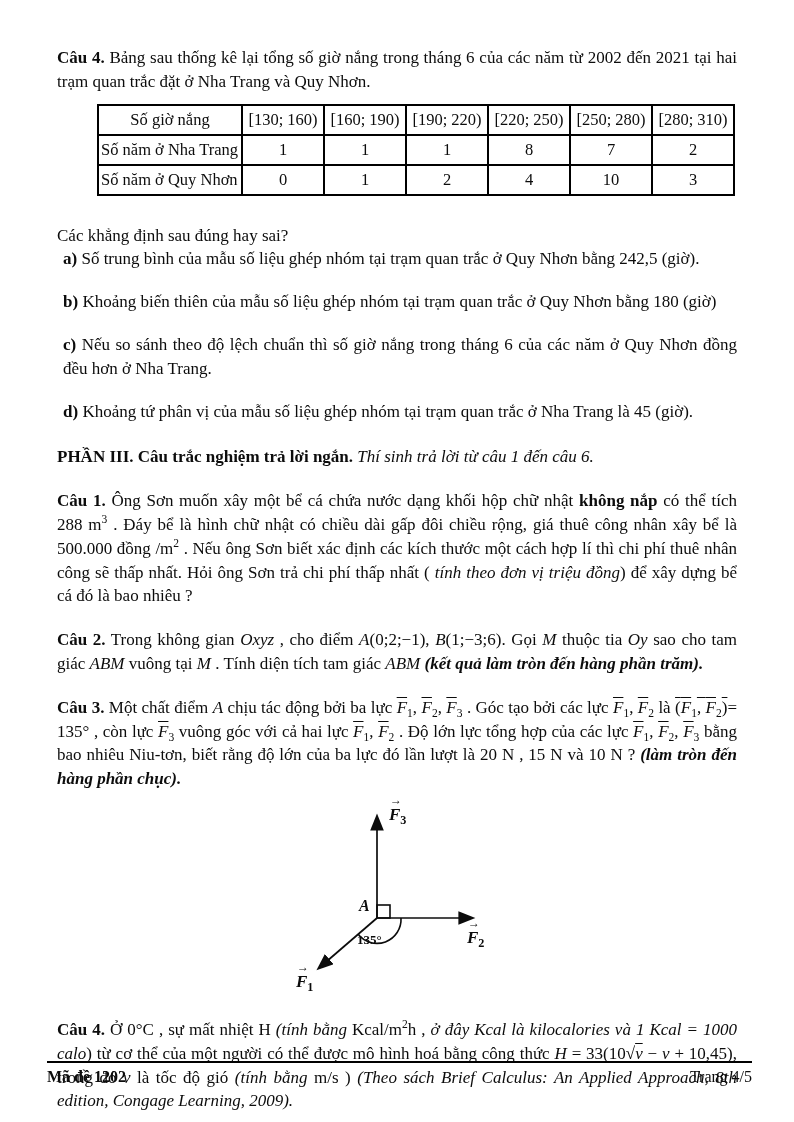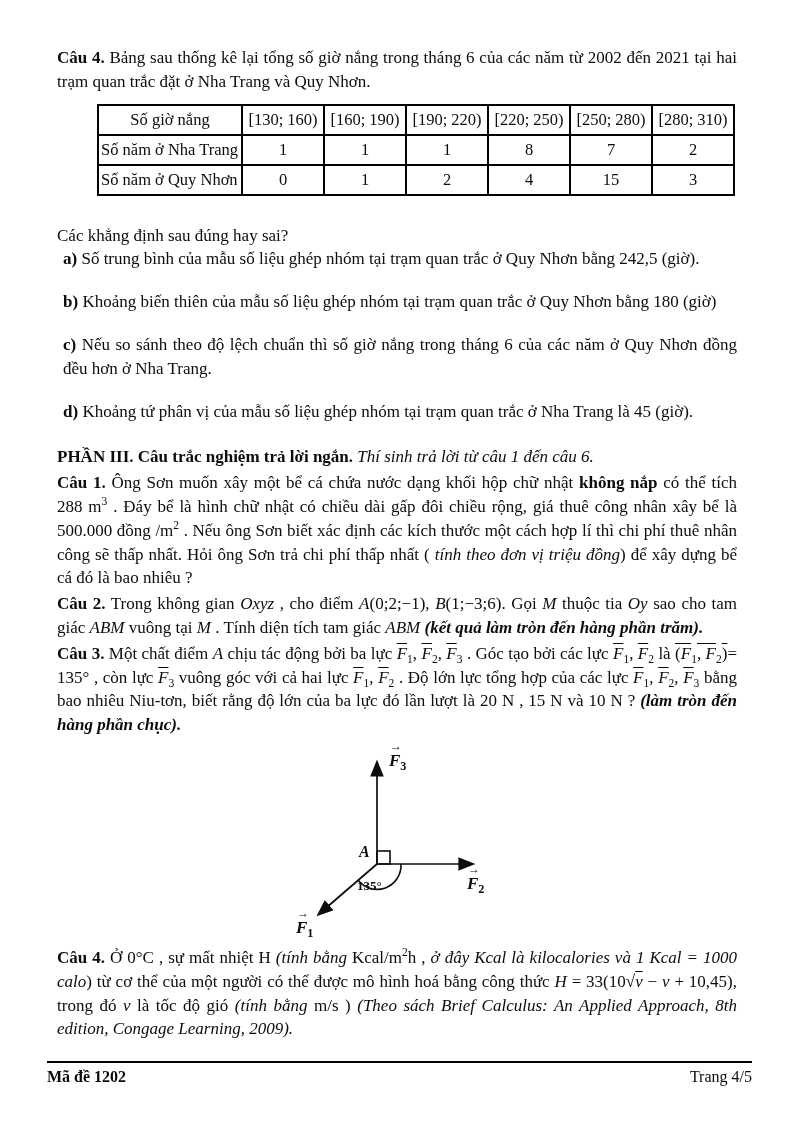--- a/index.html
+++ b/index.html
@@ -14,21 +14,21 @@
   .seg-sub{vertical-align:sub;font-size:0.68em;line-height:0;}
   .statement{padding-left:6px;}
   .stmt-gap{margin-top:19px;}
   table.freq{border-collapse:collapse;margin:10px 0 0 40px;}
   table.freq td{border:2px solid #000;height:28px;text-align:center;padding:0 3px;font-size:16.5px;}
   table.freq td.lbl{width:138px;text-align:left;padding:0 2px;}
   table.freq td.hdr0{text-align:center;margin-left:48px;}
   table.freq td.col{width:74px;}
   .after-table{margin-top:28px;}
   .part3-heading{margin-top:22px;}
-  .qblock{margin-top:2px;}
+  .qblock{margin-top:20px;}
   .diagram{position:relative;width:280px;height:203px;margin:4px 0 0 212px;}
   .diagram svg{position:absolute;left:0;top:0;}
   .dlabel{position:absolute;font-weight:bold;white-space:nowrap;}
   .vec{position:relative;display:inline-block;font-weight:bold;font-style:italic;font-size:17px;}
   .vec .vec-arrow{position:absolute;top:-11px;left:1px;font-size:12px;font-style:normal;letter-spacing:-1px;}
   .vec sub{font-size:0.72em;font-style:normal;}
   .point-label{font-style:italic;font-size:16px;}
   .angle-label{font-size:13px;}
   .footer{position:absolute;left:47px;right:42px;top:1061px;border-top:2.5px solid #000;padding-top:3px;display:flex;justify-content:space-between;font-size:16px;}
   .footer .code{font-weight:bold;}
@@ -60,21 +60,21 @@
         <td>8</td>
         <td>7</td>
         <td>2</td>
       </tr>
       <tr>
         <td class="lbl">Số năm ở Quy Nhơn</td>
         <td>0</td>
         <td>1</td>
         <td>2</td>
         <td>4</td>
-        <td>15</td>
+        <td>10</td>
         <td>3</td>
       </tr>
     </tbody>
       </table>
 
     <p class="after-table">Các khẳng định sau đúng hay sai?</p>
     <p class="statement"><span class="seg-b">a)</span><span> Số trung bình của mẫu số liệu ghép nhóm tại trạm quan trắc ở  Quy Nhơn bằng 242,5 (giờ).</span></p>
     <p class="statement stmt-gap"><span class="seg-b">b)</span><span> Khoảng biến thiên của mẫu số liệu ghép nhóm tại trạm quan trắc ở  Quy Nhơn bằng 180 (giờ)</span></p>
     <p class="statement stmt-gap"><span class="seg-b">c)</span><span> Nếu so sánh theo độ lệch chuẩn thì số giờ nắng trong tháng 6 của các năm ở Quy Nhơn đồng đều hơn ở Nha Trang.</span></p>
     <p class="statement stmt-gap"><span class="seg-b">d)</span><span> Khoảng tứ phân vị của mẫu số liệu ghép nhóm tại trạm quan trắc ở Nha Trang là 45 (giờ).</span></p>

